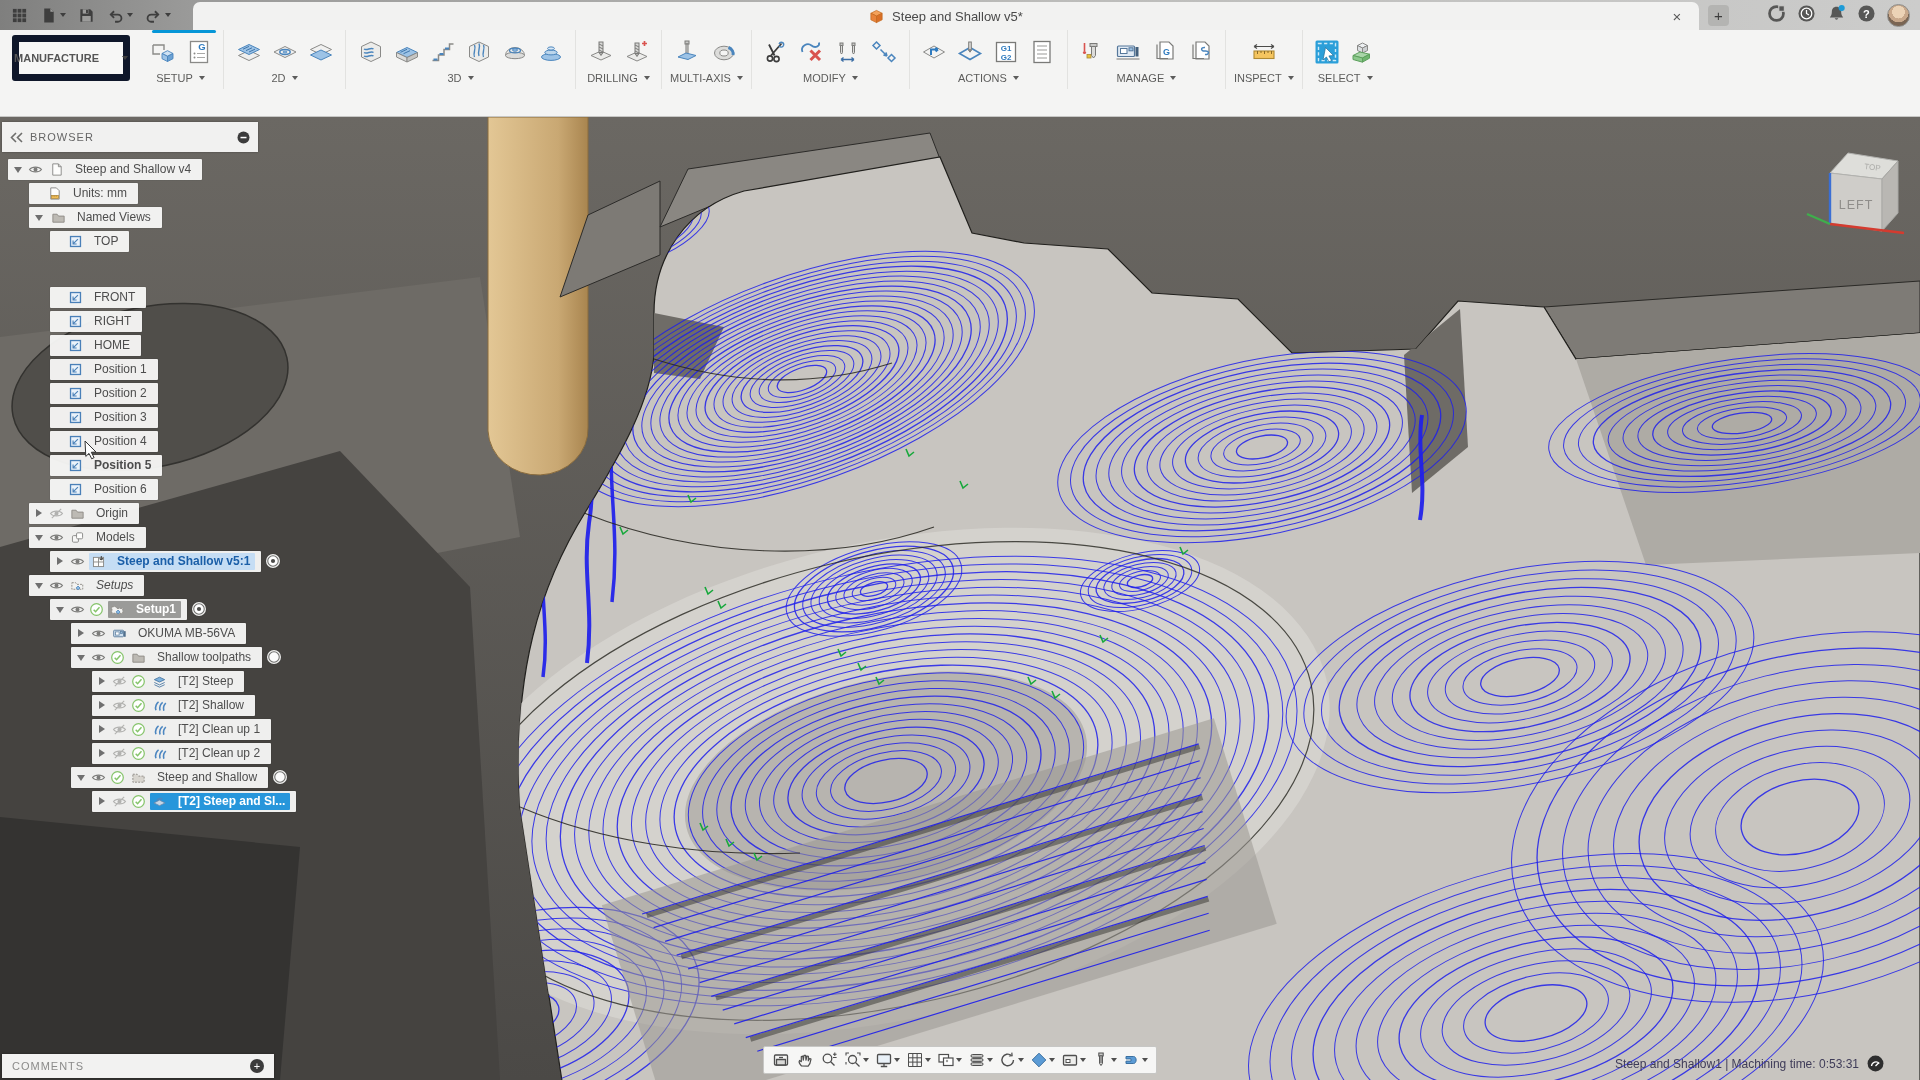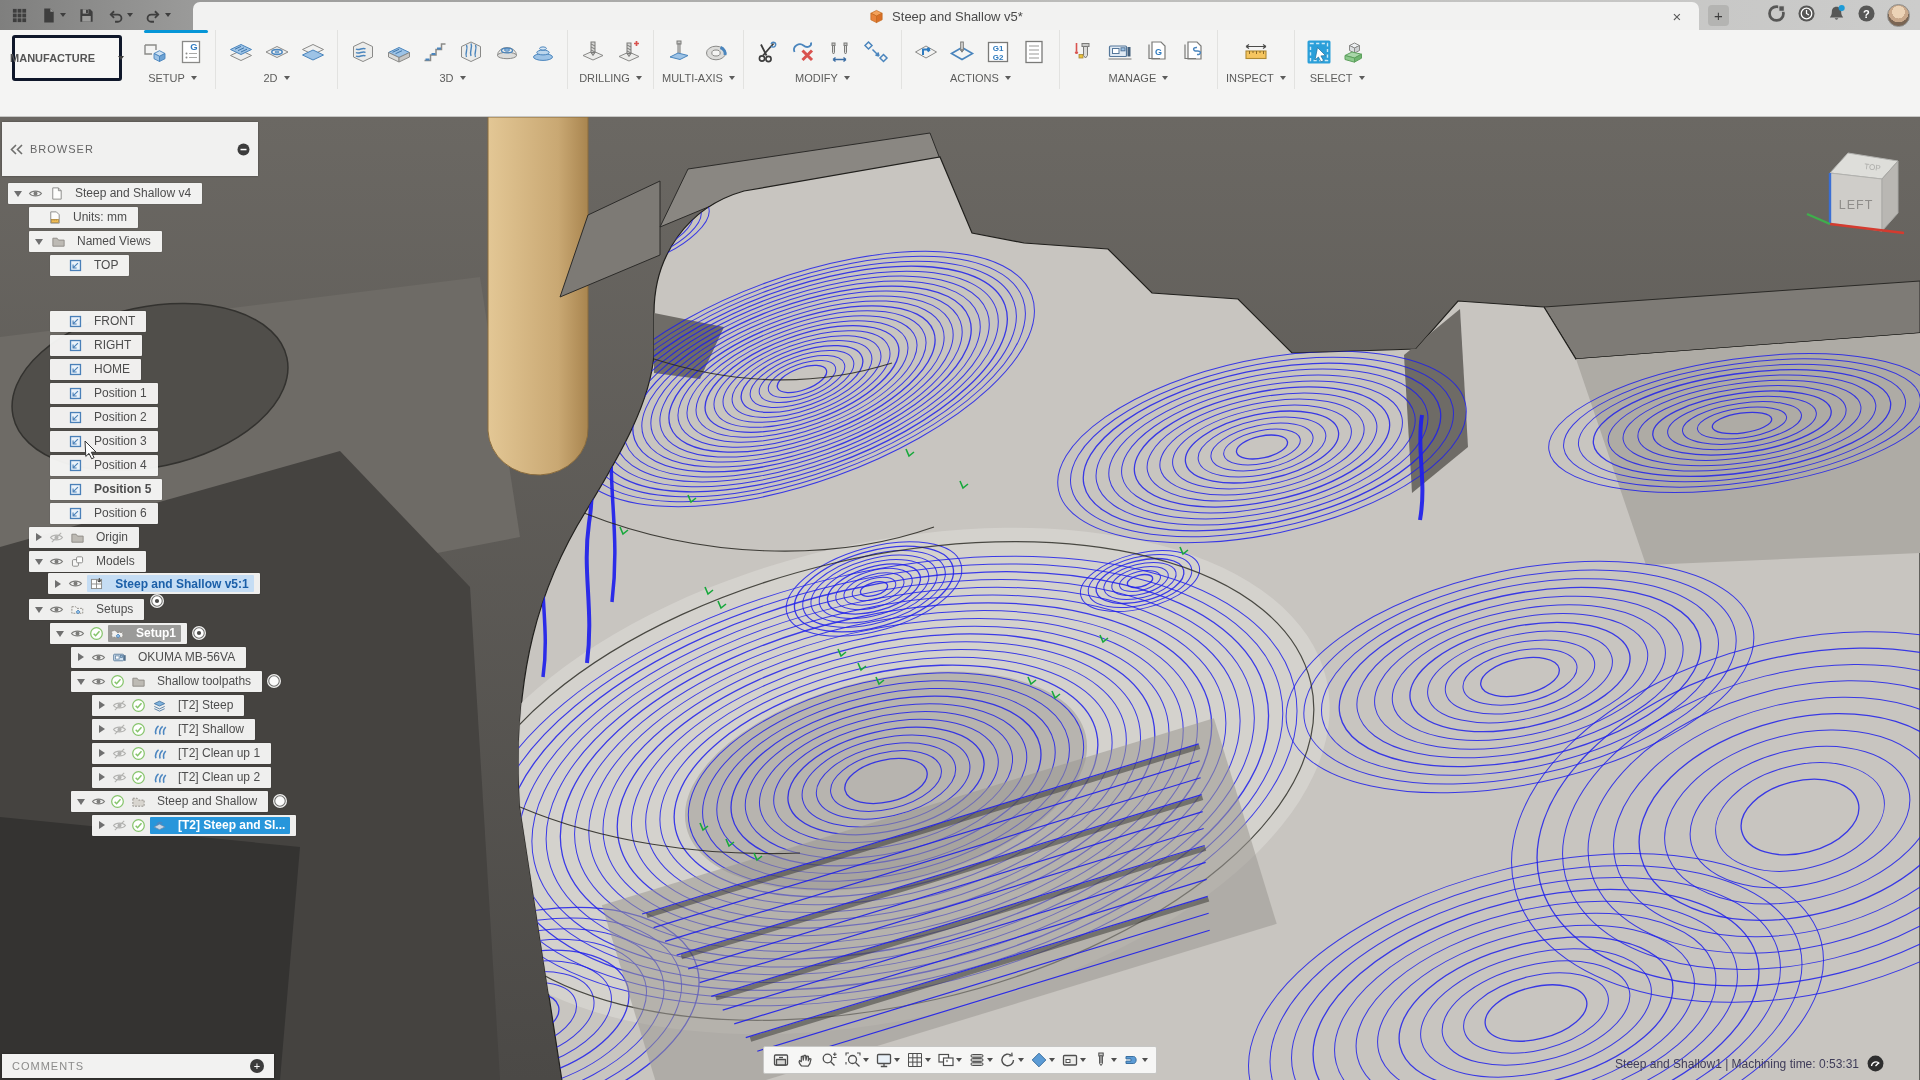--- a/index.html
+++ b/index.html
@@ -27,21 +27,21 @@
   .avatar{width:21px;height:21px;border-radius:50%;border:1px solid #8d8d8b;
     background:radial-gradient(circle at 50% 34%,#ecd3b6 0 36%,#c9a98c 37% 58%,#7a6553 59% 100%)}
 
   
   .ribbon{position:absolute;top:30px;left:0;right:0;height:86px;background:#f4f4f3;
     border-bottom:1px solid #c7c7c5;z-index:25}
   .tabs{display:flex;padding-left:128px;height:26px}
   .tab{padding:0 26px;display:flex;align-items:center;font-size:12px;color:#636362;letter-spacing:.2px}
   .tab.active{color:#0696d7;font-weight:bold;box-shadow:inset 0 -3px 0 #0696d7}
   .tools{display:flex;height:59px;padding-left:10px;align-items:stretch}
-  .wsbtn{margin:5px 8px 8px 2px;width:104px;border:3px solid #0f172a;border-radius:3px;background:#f7f7f6;
+  .wsbtn{margin:5px 8px 8px 2px;width:104px;border:7px solid #0f172a;border-radius:3px;background:#f7f7f6;
     display:flex;align-items:center;justify-content:center;font-size:11px;font-weight:bold;color:#555;gap:20px}
   #groups{display:flex}
   .group{position:relative;display:flex;flex-direction:column;align-items:center;padding:0 8px;
     border-right:1px solid #e2e2e0}
   .group:last-child{border-right:none}
   .group.first::before{content:"";position:absolute;top:0;left:14px;width:64px;height:3px;
     background:#0696d7;border-radius:2px}
   .gicons{display:flex;align-items:center;gap:3px;height:41px;margin-top:1px}
   .rbtn{width:33px;height:37px;display:flex;align-items:center;justify-content:center;border-radius:2px}
   .rbtn svg{width:28px;height:28px}
@@ -50,21 +50,21 @@
 
   
   .canvas{position:absolute;top:117px;left:0;right:0;bottom:0}
   #scene{position:absolute;top:0;left:0}
 
   
   .viewcube{position:absolute;right:10px;top:22px;width:106px;height:106px;z-index:8}
 
   
   .browser{position:absolute;left:2px;top:122px;width:256px;z-index:12}
-  .bheader{height:22px;background:rgba(246,246,245,.97);display:flex;align-items:center;padding:16px 8px;
+  .bheader{height:22px;background:rgba(246,246,245,.97);display:flex;align-items:center;padding:4px 8px;
     box-shadow:0 0 2px rgba(0,0,0,.35)}
   .bheader .lbl{font-size:11px;color:#666;letter-spacing:1px;margin-left:7px}
   .bheader .minus{margin-left:auto}
   .btree{margin-top:5px}
   .trow{height:24px;display:flex;align-items:center}
   .chip{display:inline-flex;align-items:center;gap:4px;background:rgba(250,250,249,.94);
     padding:2px 6px 2px 3px;border-radius:1px;box-shadow:0 0 1px rgba(0,0,0,.4)}
   .tri{width:0;height:0;flex:none}
   .tri.closed{border-top:4px solid transparent;border-bottom:4px solid transparent;
     border-left:6px solid #6f6f6f;margin:0 3px 0 4px}
@@ -979,21 +979,21 @@
             <span class="ticon">
               <svg viewBox="0 0 16 16" aria-hidden="true">
                 <rect x="2.6" y="6" width="6.4" height="7" rx="1.2" fill="#f6f6f5" stroke="#8a8a88"></rect>
                 <rect x="7" y="3" width="6.4" height="6.4" rx="1.2" fill="#fdfdfc" stroke="#8a8a88"></rect>
               </svg>
             </span>
             <span class="tlabel">Models</span>
           </span>
         </div>
       </div>
-      <div class="trow" style="padding-left: 48px; flex-direction: column;">
+      <div class="trow" style="padding-left: 48px;">
         <div class="chip">
           <span class="tri closed"></span>
           <span class="ticon">
             <svg viewBox="0 0 16 16" aria-hidden="true">
               <path d="M1.6 8 C4.2 4.6 11.8 4.6 14.4 8 C11.8 11.4 4.2 11.4 1.6 8Z" fill="none" stroke="#7c7c7a" stroke-width="1.2"></path>
               <circle cx="8" cy="8" r="2.1" fill="#7c7c7a"></circle>
             </svg>
           </span>
           <span class="hl lightblue">
             <span class="ticon">
@@ -1006,21 +1006,21 @@
             <span class="tlabel">Steep and Shallow v5:1</span>
           </span>
         </div>
         <span class="trail">
           <svg viewBox="0 0 16 16" aria-hidden="true">
             <circle cx="8" cy="8" r="6" fill="#fff" stroke="#6e6e6c" stroke-width="1.2"></circle>
             <circle cx="8" cy="8" r="2.4" fill="#4c4c4a"></circle>
           </svg>
         </span>
       </div>
-      <div class="trow" style="padding-left: 27px;">
+      <div class="trow" style="padding-left: 27px; font-style: italic;">
         <div class="chip">
           <span class="tri open"></span>
           <span class="ticon">
             <svg viewBox="0 0 16 16" aria-hidden="true">
               <path d="M1.6 8 C4.2 4.6 11.8 4.6 14.4 8 C11.8 11.4 4.2 11.4 1.6 8Z" fill="none" stroke="#7c7c7a" stroke-width="1.2"></path>
               <circle cx="8" cy="8" r="2.1" fill="#7c7c7a"></circle>
             </svg>
           </span>
           <span class="hl">
             <span class="ticon">

